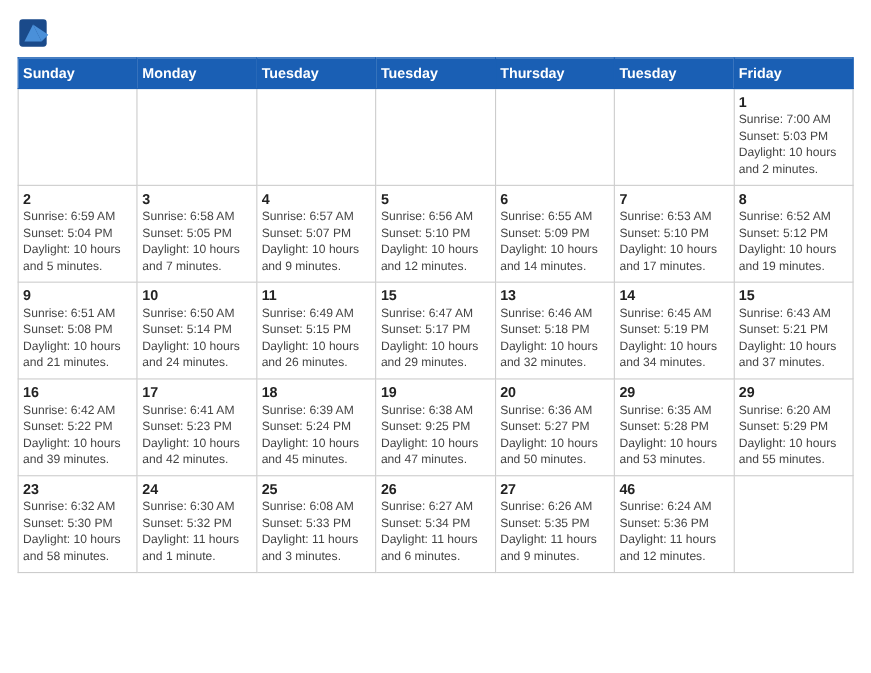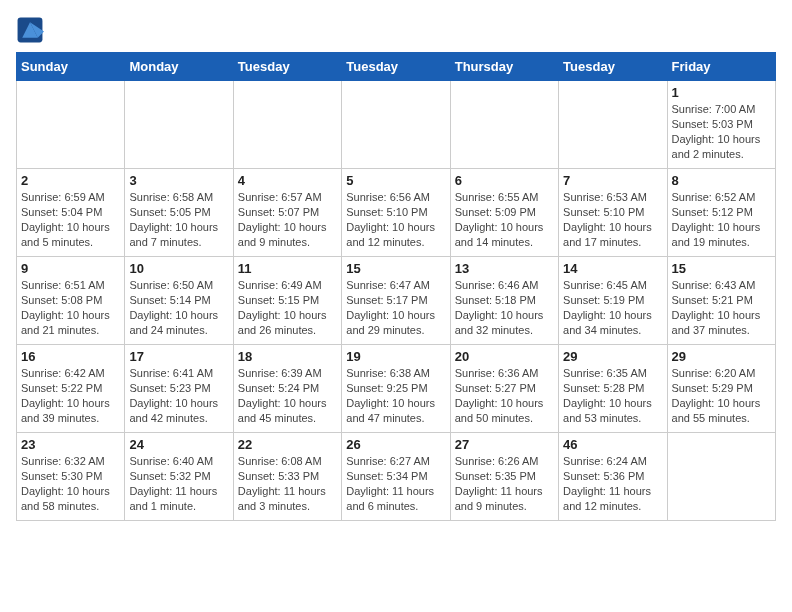--- a/index.html
+++ b/index.html
@@ -263,26 +263,26 @@
       </tr>
       <tr>
         <td>
           <span class="day-number">23</span>
           <div class="day-info">Sunrise: 6:32 AM
 Sunset: 5:30 PM
 Daylight: 10 hours and 58 minutes.</div>
         </td>
         <td>
           <span class="day-number">24</span>
-          <div class="day-info">Sunrise: 6:40 AM
+          <div class="day-info">Sunrise: 6:30 AM
 Sunset: 5:32 PM
 Daylight: 11 hours and 1 minute.</div>
         </td>
         <td>
-          <span class="day-number">22</span>
+          <span class="day-number">25</span>
           <div class="day-info">Sunrise: 6:08 AM
 Sunset: 5:33 PM
 Daylight: 11 hours and 3 minutes.</div>
         </td>
         <td>
           <span class="day-number">26</span>
           <div class="day-info">Sunrise: 6:27 AM
 Sunset: 5:34 PM
 Daylight: 11 hours and 6 minutes.</div>
         </td>

